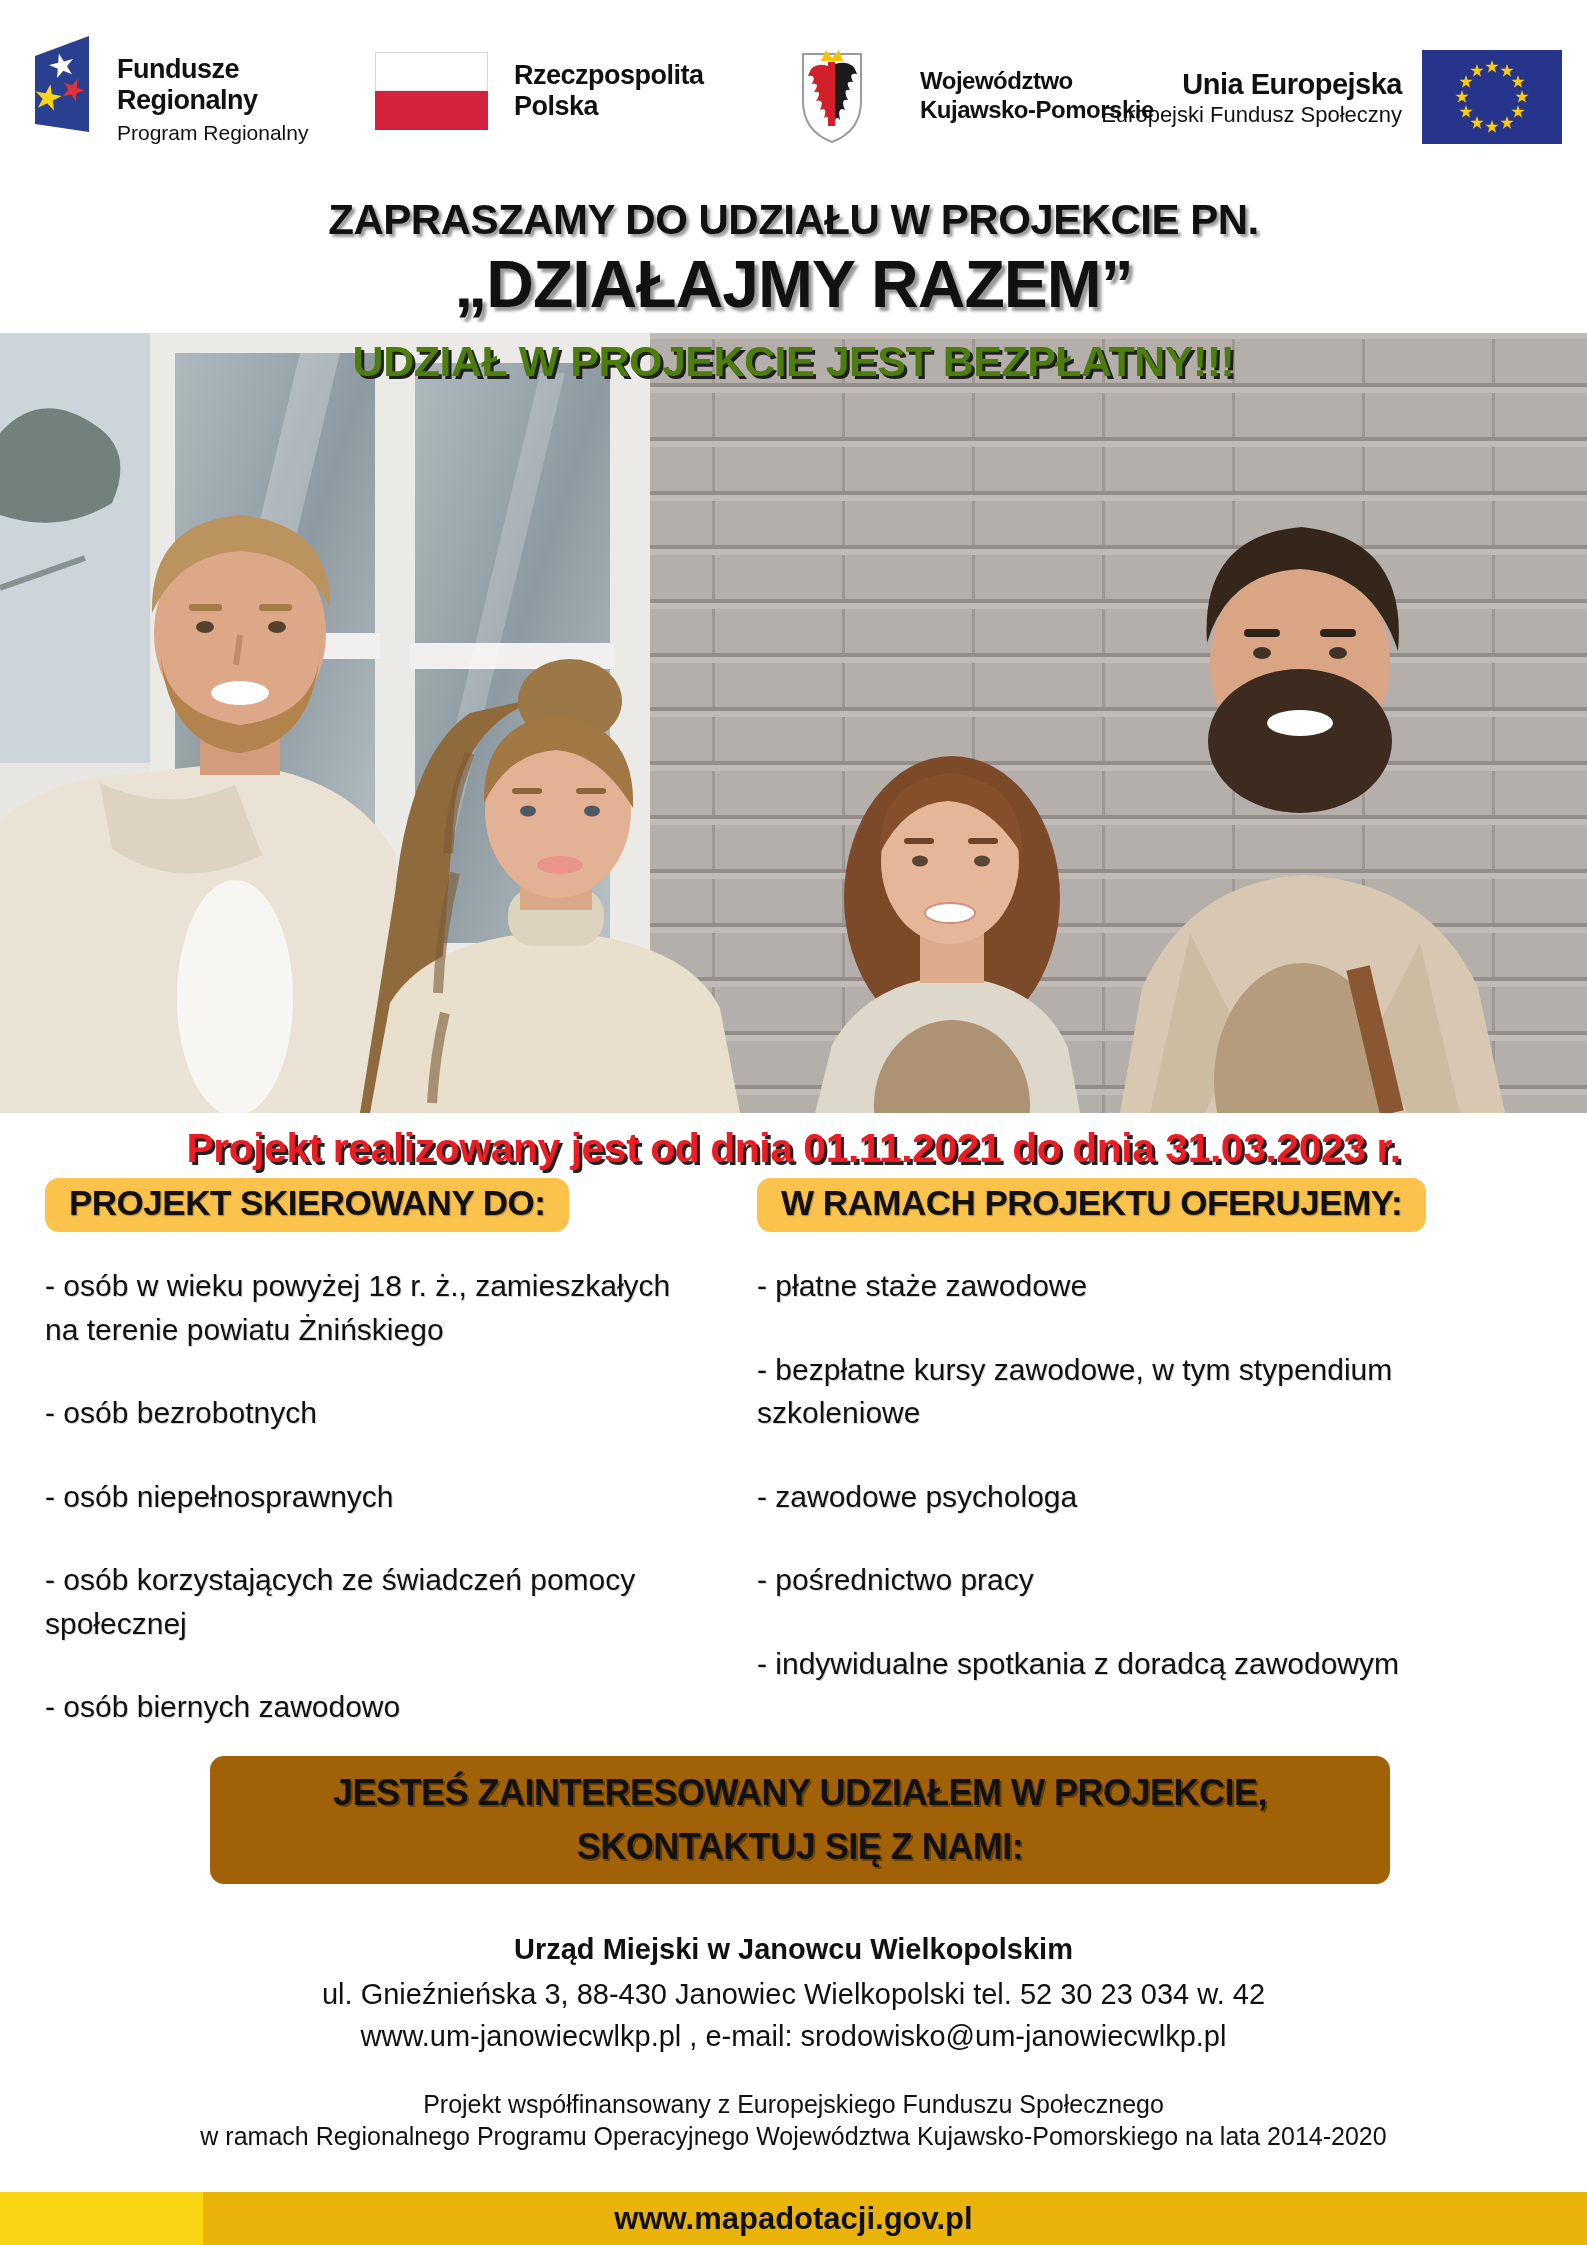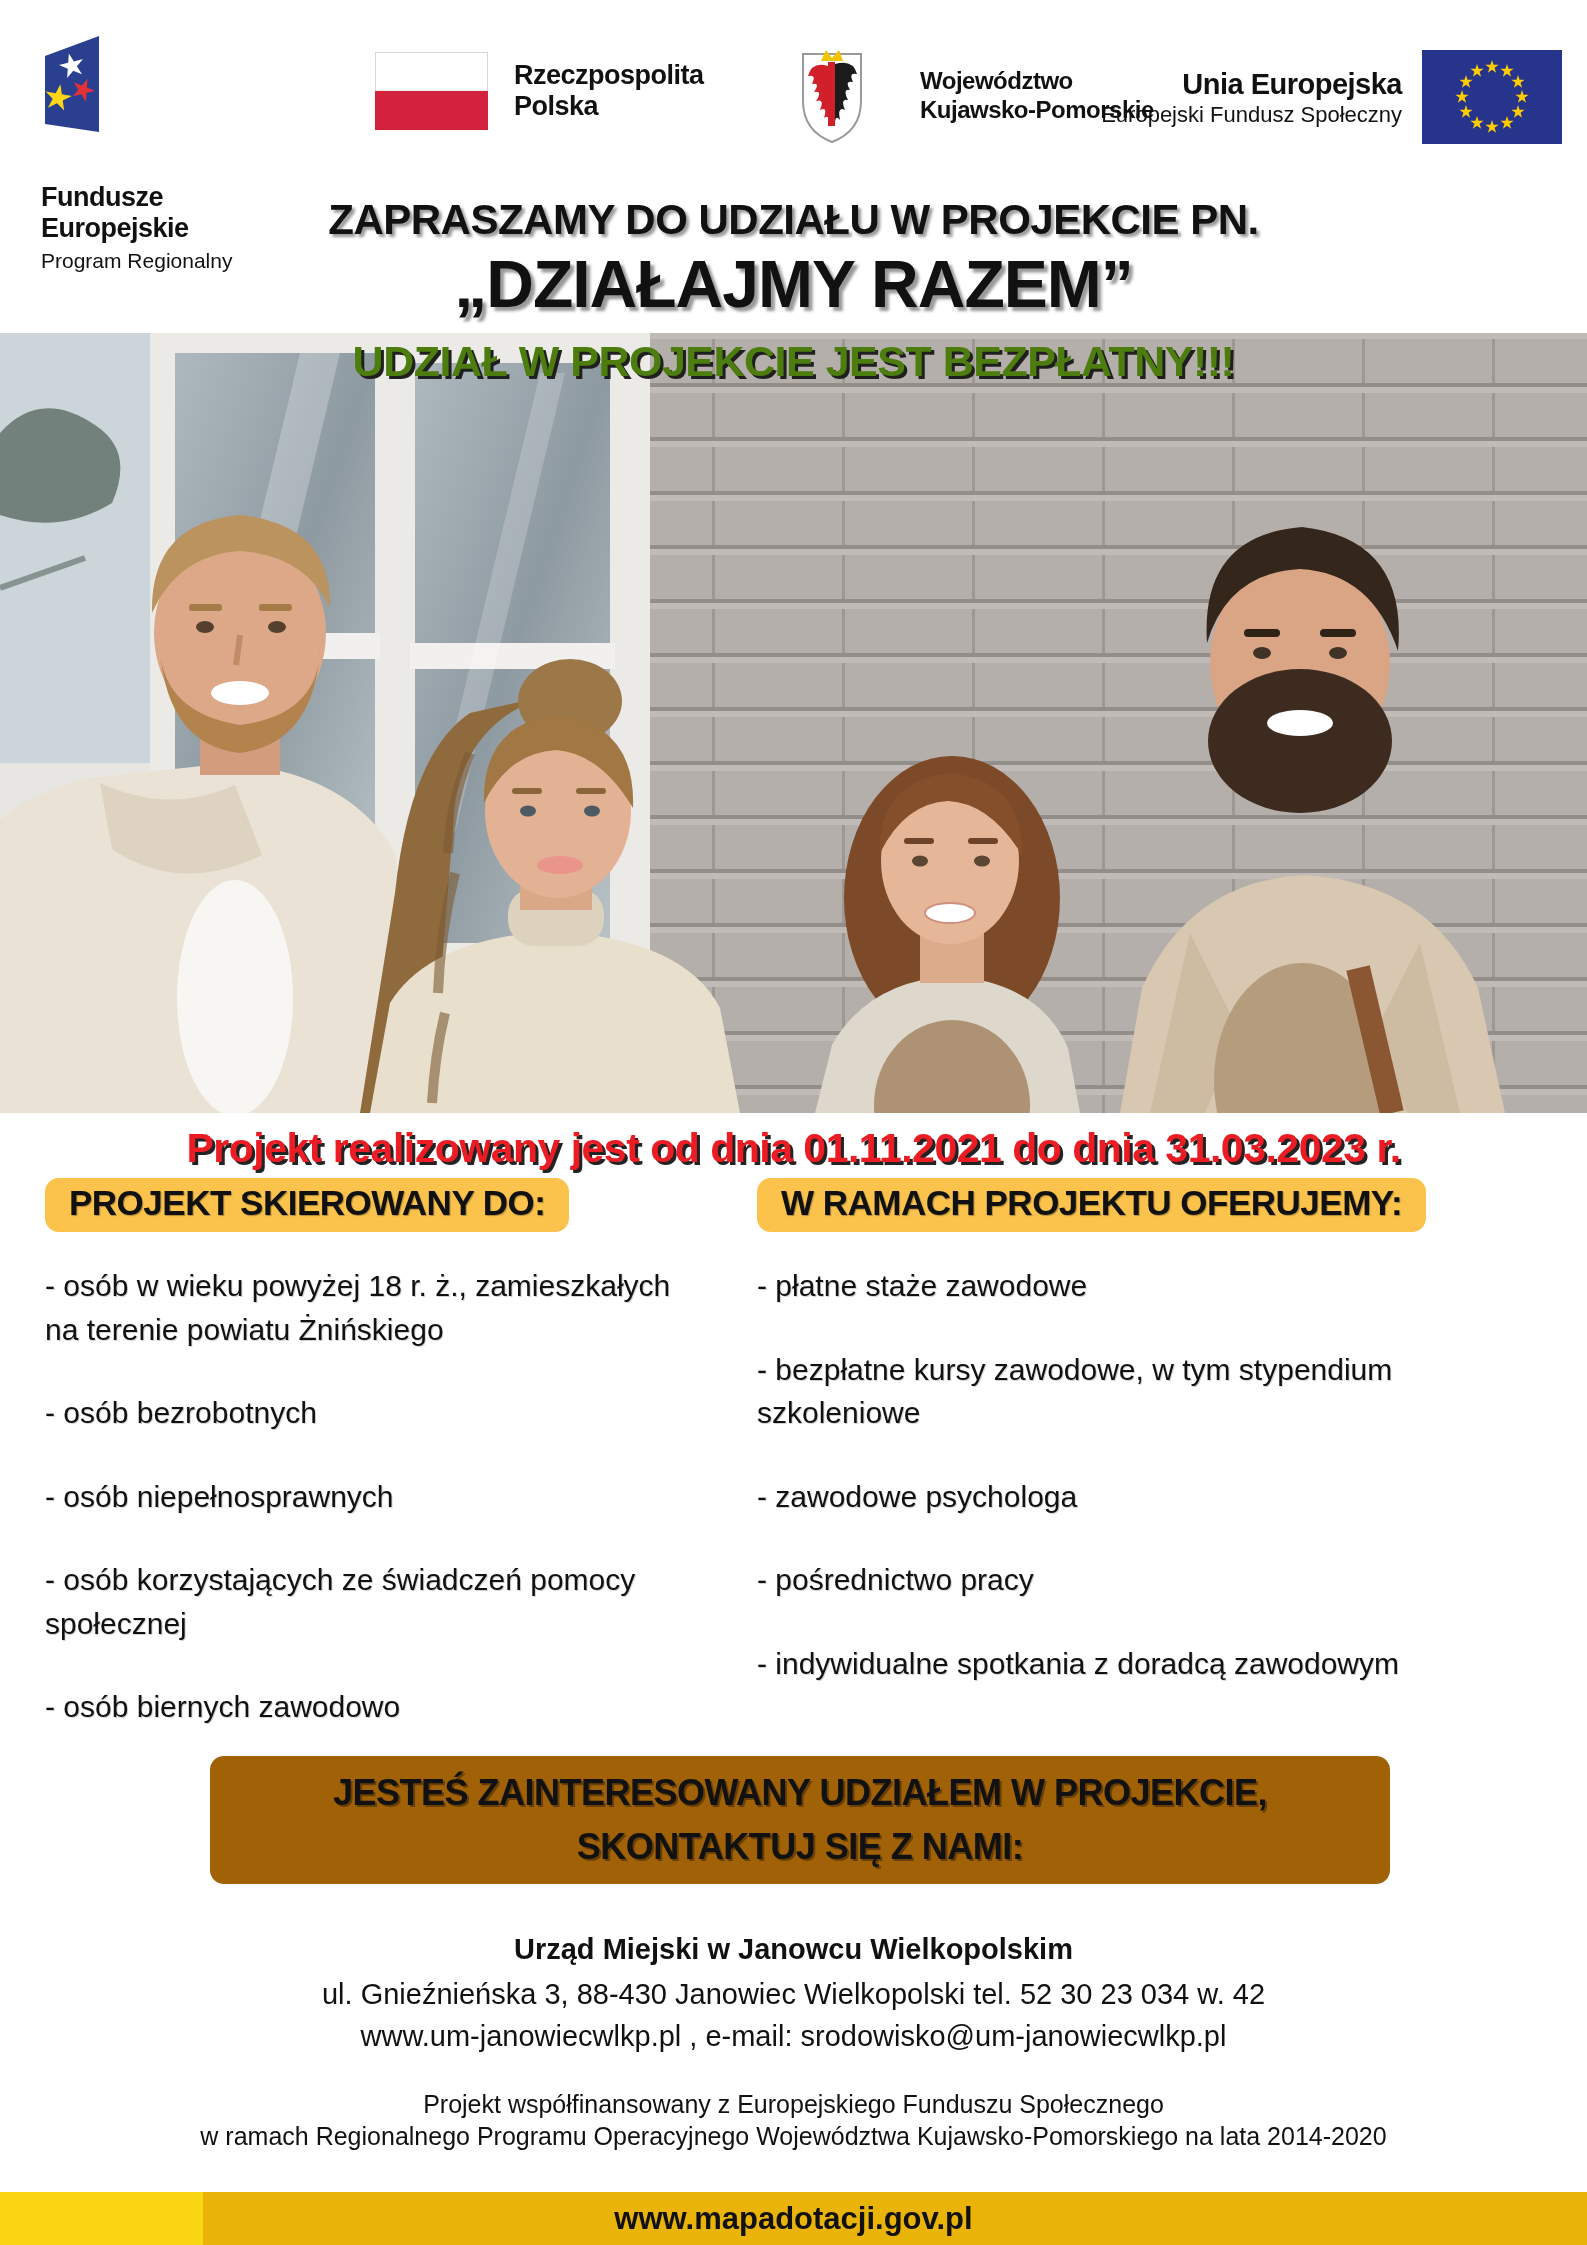--- a/index.html
+++ b/index.html
@@ -6,21 +6,21 @@
   .poster{
     position:relative;width:1587px;height:2245px;background:#ffffff;
     font-family:"Liberation Sans",sans-serif;color:#111;overflow:hidden;
   }
   .abs{position:absolute;}
   .centered{left:0;width:100%;text-align:center;}
 
   
   .logo{position:absolute;display:flex;align-items:center;}
   .logo svg{display:block;flex:0 0 auto;}
-  .logo-fe{left:41px;top:32px;gap:24px;align-items:flex-start;flex-direction:column;}
+  .logo-fe{left:31px;top:32px;gap:24px;align-items:flex-start;}
   .logo-fe .txt{margin-top:22px;}
   .logo-title{font-weight:bold;font-size:27px;line-height:31px;letter-spacing:-0.5px;}
   .logo-sub{font-size:21px;line-height:24px;margin-top:5px;}
   .logo-pl{left:375px;top:52px;gap:26px;}
   .logo-voiv{left:800px;top:46px;gap:56px;}
   .logo-voiv .logo-title{font-size:24px;line-height:29px;}
   .logo-eu{right:25px;top:50px;gap:20px;}
   .logo-eu .txt{text-align:right;}
   .logo-eu .logo-title{font-size:29px;line-height:32px;}
   .logo-eu .logo-sub{font-size:22px;margin-top:3px;}
@@ -84,21 +84,21 @@
       <defs>
         <path id="st" d="M0,-1 L0.2245,-0.309 L0.951,-0.309 L0.363,0.118 L0.588,0.809 L0,0.382 L-0.588,0.809 L-0.363,0.118 L-0.951,-0.309 L-0.2245,-0.309 Z"></path>
       </defs>
       <polygon points="4,24 58,4 58,100 4,92" fill="#2A3F8F"></polygon>
       <use href="#st" transform="translate(31,34) scale(13) rotate(-14)" fill="#ffffff"></use>
       <use href="#st" transform="translate(17,66) scale(14) rotate(10)" fill="#FFD617"></use>
       <use href="#st" transform="translate(42,58) scale(12) rotate(22)" fill="#E03237"></use>
     </svg>
     <div class="txt">
       <div class="logo-title">Fundusze</div>
-      <div class="logo-title">Europejskie</div>
+      <div class="logo-title">Regionalny</div>
       <div class="logo-sub">Program Regionalny</div>
     </div>
   </div>
 
   <div class="logo logo-pl">
     <svg width="113" height="78" viewBox="0 0 113 78">
       <rect x="0.5" y="0.5" width="112" height="38.5" fill="#ffffff" stroke="#d7d7d7"></rect>
       <rect x="0" y="39" width="113" height="39" fill="#D4213D"></rect>
     </svg>
     <div class="txt">

